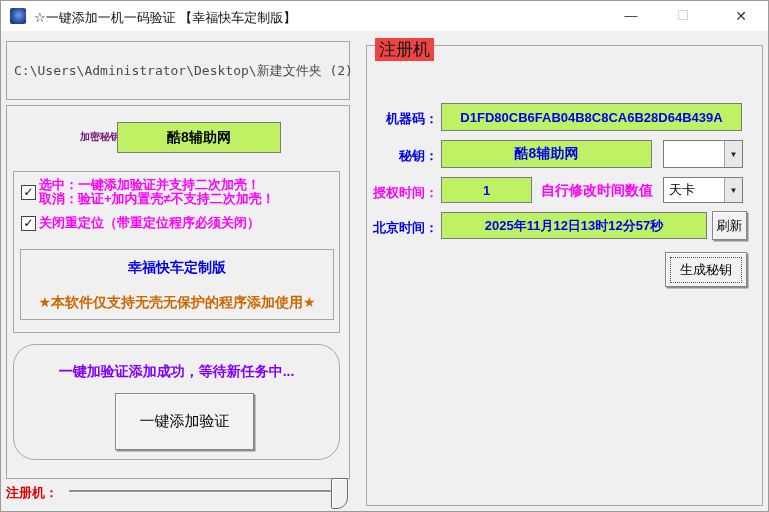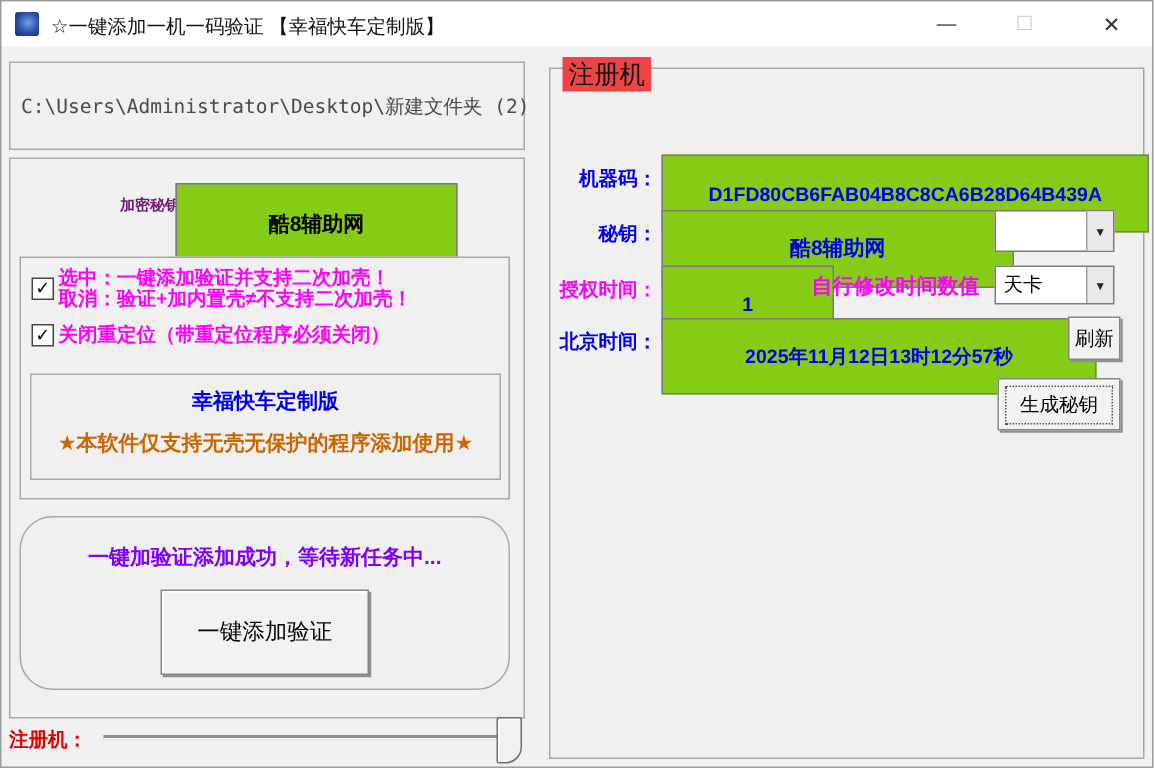--- a/index.html
+++ b/index.html
@@ -15,23 +15,23 @@
     background:radial-gradient(circle at 55% 45%, #6f9fe8 0%, #2b4fa8 55%, #17246b 100%);
     border-radius:2px;}
   .title-text{position:absolute;left:33px;top:8px;font-size:13px;color:#111;white-space:nowrap;}
   .winbtn{position:absolute;top:0;width:46px;height:30px;text-align:center;line-height:30px;
     font-size:13px;color:#333;cursor:default;}
   .winbtn.min{left:607px;}
   .winbtn.max{left:659px;color:#c9c9c9;}
   .winbtn.close{left:717px;font-size:14px;}
   
   .panelbox{position:absolute;border:1px solid #a7a7a7;background:#f0f0f0;}
-  input.field{position:absolute;background:#84cc16;border:1px solid #7b7b7b;
+  input.field{position:absolute;background:#bef264;border:1px solid #7b7b7b;
     font-family:"Liberation Sans","DejaVu Sans",sans-serif;
-    padding:12px;margin:0;outline:none;}
+    padding:0;margin:0;outline:none;}
   .btn{position:absolute;background:#f2f2f2;border:1px solid #868686;
     box-shadow:inset 1px 1px 0 #ffffff, 1.5px 1.5px 0 #8f8f8f;
     display:flex;align-items:center;justify-content:center;
     font-size:14px;color:#000;cursor:default;}
   .lbl{position:absolute;white-space:nowrap;}
   .bold{font-weight:bold;}
   
   .path-box{left:5px;top:40px;width:342px;height:57px;display:flex;align-items:center;text-align:center;}
   .path-text{padding-left:7px;font-family:"DejaVu Sans Mono","Liberation Mono",monospace;
     font-size:13px;color:#4a4a4a;white-space:nowrap;}
@@ -39,21 +39,21 @@
   .options-box{left:12px;top:170px;width:325px;height:160px;}
   .info-box{left:19px;top:248px;width:312px;height:69px;}
   .status-box{left:12px;top:343px;width:325px;height:114px;border-radius:22px;}
   .checkbox{position:absolute;width:13px;height:13px;background:#fff;border:1px solid #444;
     font-size:12px;line-height:12px;text-align:center;color:#000;font-weight:bold;}
   .magenta{color:#FF00FF;}
   .blue{color:#0000EE;}
   .orange{color:#CC6600;}
   .purple{color:#8000FF;}
   .red{color:#E00000;}
-  .big-btn{left:106px;top:392px;width:137px;height:55px;font-size:15px;}
+  .big-btn{left:114px;top:392px;width:137px;height:55px;font-size:15px;}
   .slider-track{position:absolute;left:68px;top:489px;width:278px;height:2px;
     background:#8d8d8d;border-bottom:1px solid #fdfdfd;}
   .slider-thumb{position:absolute;left:330px;top:477px;width:15px;height:29px;
     background:#f1f1f1;border:1px solid #6f6f6f;border-radius:2px 2px 11px 2px;
     box-shadow:inset 1px 1px 0 #ffffff;}
   
   .reg-box{left:365px;top:44px;width:395px;height:459px;}
   .legend{position:absolute;left:374px;top:37px;background:#ef4444;padding:0 4px;
     font-size:17px;color:#111;}
   .rlabel{width:77px;text-align:right;font-size:13px;}
@@ -96,21 +96,21 @@
   <div class="lbl bold magenta" style="left:38px;top:191px;font-size:13px;line-height:14px;">取消：验证+加内置壳≠不支持二次加壳！</div>
   <div class="lbl bold magenta" style="left:38px;top:177px;font-size:13px;line-height:14px;">选中：一键添加验证并支持二次加壳！</div>
 
   <div class="checkbox" style="left:20px;top:215px;">
     <span>✓</span>
   </div>
   <div class="lbl bold magenta" style="left:38px;top:213px;font-size:13px;">关闭重定位（带重定位程序必须关闭）</div>
 
   <div class="panelbox info-box">
     <div class="bold blue" style="text-align:center;margin-top:9px;font-size:14px;">幸福快车定制版</div>
-    <div class="bold orange" style="text-align:center;margin-top:10px;font-size:14px;">★本软件仅支持无壳无保护的程序添加使用★</div>
+    <div class="bold orange" style="text-align:center;margin-top:17px;font-size:14px;">★本软件仅支持无壳无保护的程序添加使用★</div>
   </div>
 
   <div class="panelbox status-box">
     <div class="bold purple" style="text-align:center;margin-top:18px;font-size:14px;">一键加验证添加成功，等待新任务中...</div>
   </div>
   <div class="btn big-btn">
     <span>一键添加验证</span>
   </div>
 
   <div class="lbl bold red" style="left:5px;top:483px;font-size:13px;">注册机：</div>

